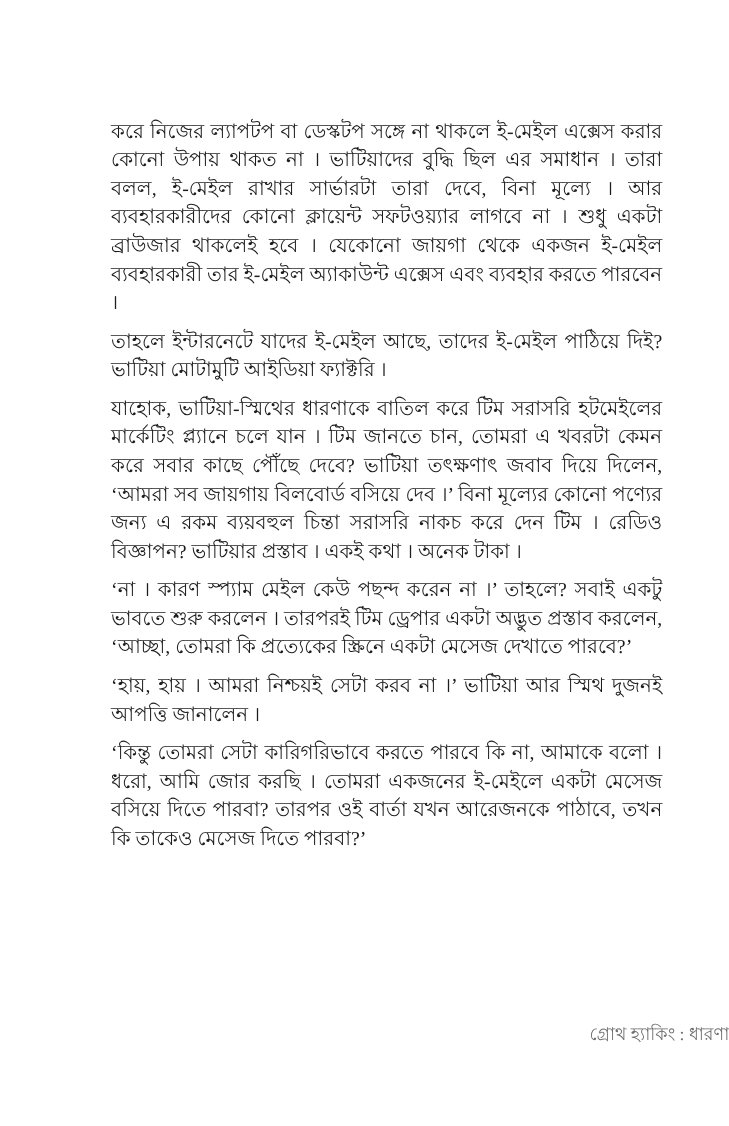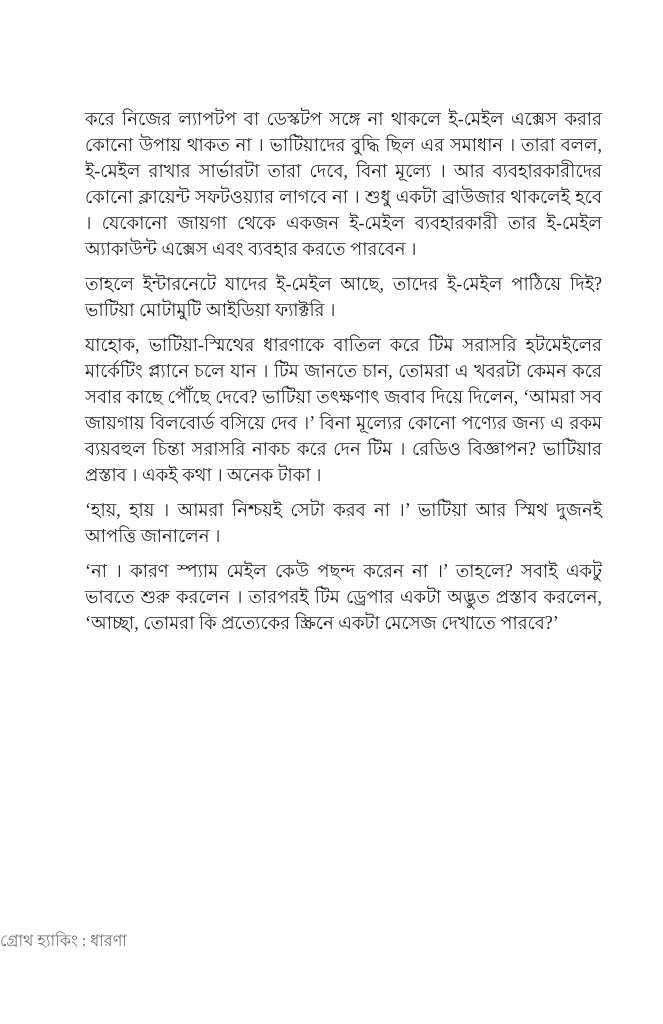--- a/index.html
+++ b/index.html
@@ -19,45 +19,46 @@
     position: absolute;
     top: 106px;
     left: 85px;
     width: 517px;
     color: #1c1c1c;
     font-size: 18px;
     line-height: 26px;
     text-align: justify;
   }
   .page-body p {
-    margin: 0 0 9px 0;
+    margin: 0 0 9px 16px;
     padding: 0;
     text-indent: 0;
   }
   .page-footer {
     position: absolute;
     top: 930px;
     left: 0;
     width: 100%;
-    text-align: left;
+    text-align: right;
     color: #6e6e6e;
     font-size: 16px;
     line-height: 22px;
   }
 </style>
 </head>
 <body>
 
 <div class="page">
 
   <div class="page-body">
     <p>করে নিজের ল্যাপটপ বা ডেস্কটপ সঙ্গে না থাকলে ই-মেইল এক্সেস করার কোনো উপায় থাকত না । ভাটিয়াদের বুদ্ধি ছিল এর সমাধান । তারা বলল, ই-মেইল রাখার সার্ভারটা তারা দেবে, বিনা মূল্যে । আর ব্যবহারকারীদের কোনো ক্লায়েন্ট সফটওয়্যার লাগবে না । শুধু একটা ব্রাউজার থাকলেই হবে । যেকোনো জায়গা থেকে একজন ই-মেইল ব্যবহারকারী তার ই-মেইল অ্যাকাউন্ট এক্সেস এবং ব্যবহার করতে পারবেন ।</p>
     <p>তাহলে ইন্টারনেটে যাদের ই-মেইল আছে, তাদের ই-মেইল পাঠিয়ে দিই? ভাটিয়া মোটামুটি আইডিয়া ফ্যাক্টরি ।</p>
     <p>যাহোক, ভাটিয়া-স্মিথের ধারণাকে বাতিল করে টিম সরাসরি হটমেইলের মার্কেটিং প্ল্যানে চলে যান । টিম জানতে চান, তোমরা এ খবরটা কেমন করে সবার কাছে পৌঁছে দেবে? ভাটিয়া তৎক্ষণাৎ জবাব দিয়ে দিলেন, ‘আমরা সব জায়গায় বিলবোর্ড বসিয়ে দেব ।’ বিনা মূল্যের কোনো পণ্যের জন্য এ রকম ব্যয়বহুল চিন্তা সরাসরি নাকচ করে দেন টিম । রেডিও বিজ্ঞাপন? ভাটিয়ার প্রস্তাব । একই কথা । অনেক টাকা ।</p>
+    <p>‘না । কারণ স্প্যাম মেইল কেউ পছন্দ করেন না ।’ তাহলে? সবাই একটু ভাবতে শুরু করলেন । তারপরই টিম ড্রেপার একটা অদ্ভুত প্রস্তাব করলেন, ‘আচ্ছা, তোমরা কি প্রত্যেকের স্ক্রিনে একটা মেসেজ দেখাতে পারবে?’</p>
     <p>‘হায়, হায় । আমরা নিশ্চয়ই সেটা করব না ।’ ভাটিয়া আর স্মিথ দুজনই আপত্তি জানালেন ।</p>
-    <p>‘না । কারণ স্প্যাম মেইল কেউ পছন্দ করেন না ।’ তাহলে? সবাই একটু ভাবতে শুরু করলেন । তারপরই টিম ড্রেপার একটা অদ্ভুত প্রস্তাব করলেন, ‘আচ্ছা, তোমরা কি প্রত্যেকের স্ক্রিনে একটা মেসেজ দেখাতে পারবে?’</p>
+    <p>‘কিন্তু তোমরা সেটা কারিগরিভাবে করতে পারবে কি না, আমাকে বলো । ধরো, আমি জোর করছি । তোমরা একজনের ই-মেইলে একটা মেসেজ বসিয়ে দিতে পারবা? তারপর ওই বার্তা যখন আরেজনকে পাঠাবে, তখন কি তাকেও মেসেজ দিতে পারবা?’</p>
   </div>
 
   <div class="page-footer">
     <span>গ্রোথ হ্যাকিং : ধারণা</span>
   </div>
 
 </div>
 
 </body></html>

